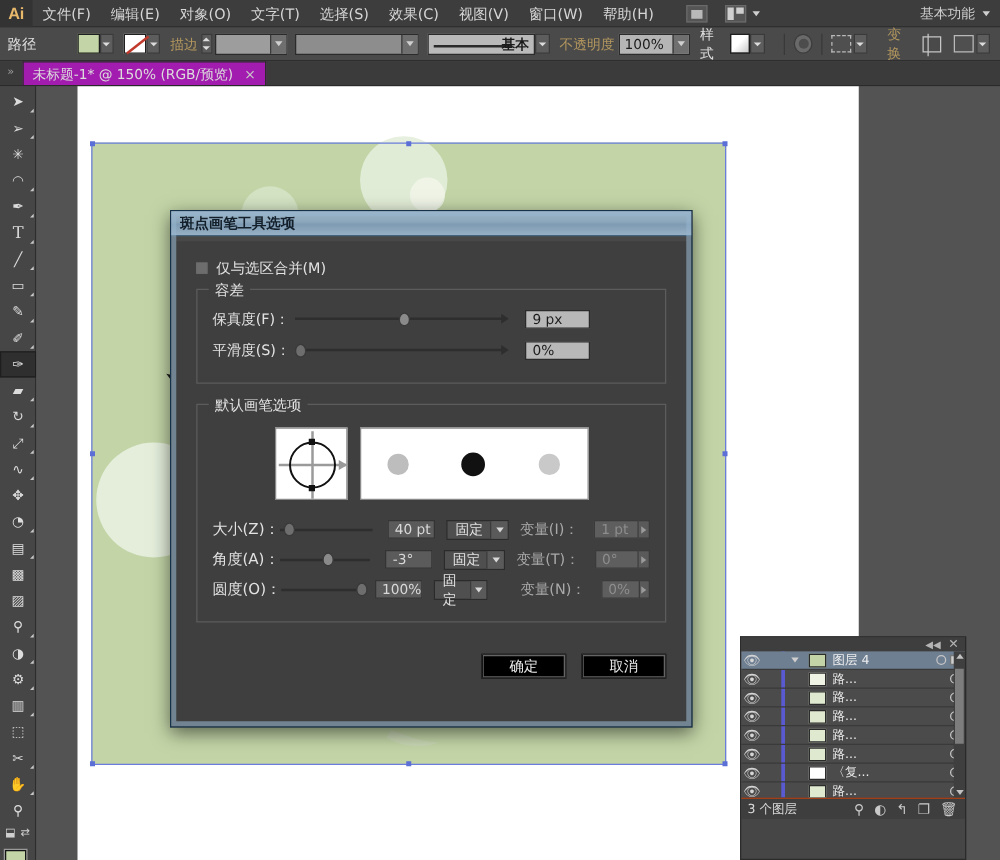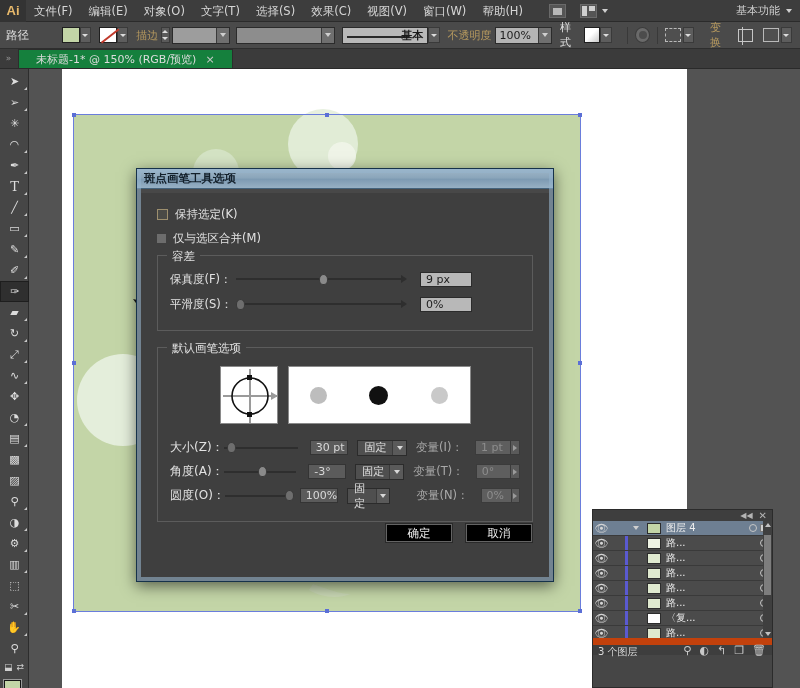--- a/index.html
+++ b/index.html
@@ -62,22 +62,22 @@
   .circ-btn::after{content:"";position:absolute;left:3px;top:3px;width:8px;height:8px;border-radius:50%;background:#4c4c4c;}
   .dash-ico{width:17px;height:14px;border:1px dashed #b9b9b9;background:#4f4f4f;}
   .align-ico{width:16px;height:13px;border:1px solid #c6c6c6;position:relative;background:transparent;}
   .align-ico::after{content:"";position:absolute;left:3px;top:-3px;width:1px;height:18px;background:#c6c6c6;}
   .opt-gold{ color:#b3975e;font-size:11px;}
 
   
   #tabbar{ position:absolute;left:0;top:49px;width:800px;height:20px;background:#3b3b3b;
            display:flex;align-items:flex-end;border-bottom:1px solid #2a2a2a;}
   #dockgrip{width:18px;height:20px;display:flex;align-items:center;justify-content:center;color:#9a9a9a;font-size:9px;letter-spacing:1px;}
-  #doctab{ height:19px;background:#15803d;border:1px solid #2d2d2d;border-bottom:none;
-           display:flex;align-items:center;padding:0 17px;font-size:11px;color:#dcdcdc;}
+  #doctab{ height:19px;background:#a21caf;border:1px solid #2d2d2d;border-bottom:none;
+           display:flex;align-items:center;padding:0 7px;font-size:11px;color:#dcdcdc;}
   #doctab .close{margin-left:9px;color:#c9c9c9;font-size:11px;}
 
   
   #toolbar{ position:absolute;left:0;top:69px;width:29px;height:619px;background:#464646;
             border-right:1px solid #2d2d2d; padding-top:2px;}
   .tool{ width:29px;height:21px;display:flex;align-items:center;justify-content:center;position:relative;color:#dcdcdc;}
   .tool.active{background:#2f2f2f;box-shadow:inset 0 0 0 1px #1e1e1e;}
   .tool .corner{position:absolute;right:2px;bottom:2px;width:0;height:0;
         border-left:3px solid transparent;border-bottom:3px solid #c9c9c9;}
   #tool-colors{margin-top:6px;position:relative;height:44px;}
@@ -158,21 +158,21 @@
   .bluebar{position:absolute;left:32px;top:0;bottom:0;width:3px;background:#5a5ad0;}
   .discl{width:14px;display:flex;align-items:center;justify-content:center;}
   .lthumb{width:14px;height:11px;border:1px solid #2c2c2c;margin-left:4px;}
   .lname{font-size:10px;color:#ededed;margin-left:5px;white-space:nowrap;overflow:hidden;}
   .lright{margin-left:auto;display:flex;align-items:center;gap:3px;padding-right:4px;}
   .tgt{width:8px;height:8px;border-radius:50%;border:1.5px solid #c6c6c6;}
   .sqm{width:8px;height:8px;background:#cfcfcf;border:1px solid #777;}
   #lp-scroll{position:absolute;right:0;top:0;width:9px;height:117px;background:#3f3f3f;}
   #lp-thumbbar{position:absolute;right:1px;top:14px;width:7px;height:60px;background:#7d7d7d;}
   .scr-ar{position:absolute;right:1px;width:0;height:0;border-left:3.5px solid transparent;border-right:3.5px solid transparent;}
-  #lp-bottom{height:17px;background:#3e3e3e;display:flex;padding-left:5px;border-top:7px solid #c2410c;}
+  #lp-bottom{height:17px;background:#3e3e3e;display:flex;align-items:center;padding-left:5px;border-top:1px solid #c2410c;}
   #lp-count{font-size:10px;color:#dadada;}
   #lp-tools{margin-left:auto;display:flex;align-items:center;gap:8px;padding-right:6px;color:#c9c9c9;}
   .ov-circle{position:absolute;border-radius:50%;background:#d6d6d6;opacity:.85;}
 </style>
 </head>
 <body>
 
 <div id="menubar">
   <div id="ai-logo">Ai</div>
   <div class="menu-item">文件(F)</div>
@@ -338,24 +338,20 @@
   </div>
 </div>
 
 <div id="dialog">
   <div id="dlg-title">
     <span>斑点画笔工具选项</span>
   </div>
   <div id="dlg-body">
 
     <div class="chk-row">
-      <div class="chk outline"></div>
-      <label>保持选定(K)</label>
-    </div>
-    <div class="chk-row">
       <div class="chk small"></div>
       <label>仅与选区合并(M)</label>
     </div>
 
     <div class="group">
       <div class="legend">容差</div>
       <div class="sl-row">
         <div class="sl-label">保真度(F)：</div>
         <div class="slider" style="width:166px">
           <div class="track"></div>
@@ -400,21 +396,21 @@
         </div>
       </div>
 
       <div class="brow">
         <div class="bl">大小(Z)：</div>
         <div class="slider" style="width:96px">
           <div class="track"></div>
           <div class="knob flat" style="left:4%"></div>
         </div>
         <div class="valbox dark" style="width:48px;margin-left:12px">
-          <span>30 pt</span>
+          <span>40 pt</span>
         </div>
         <div class="ddl" style="width:62px;margin-left:9px">
           <span>固定</span>
           <div class="ar">
               <div class="tri-dn"></div>
             </div>
         </div>
         <div style="font-size:11.5px;color:#a9a9a9;margin-left:9px;white-space:nowrap">变量(I)：</div>
         <div class="valbox disabled" style="width:44px">
           <span>1 pt</span>

